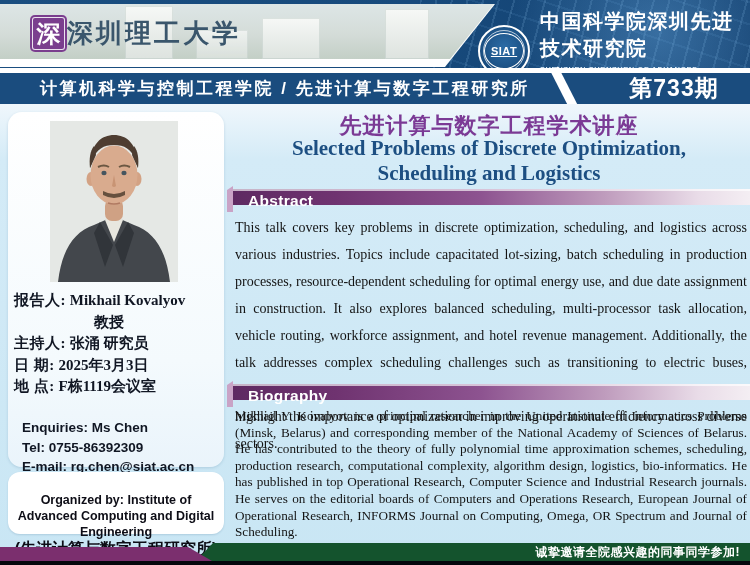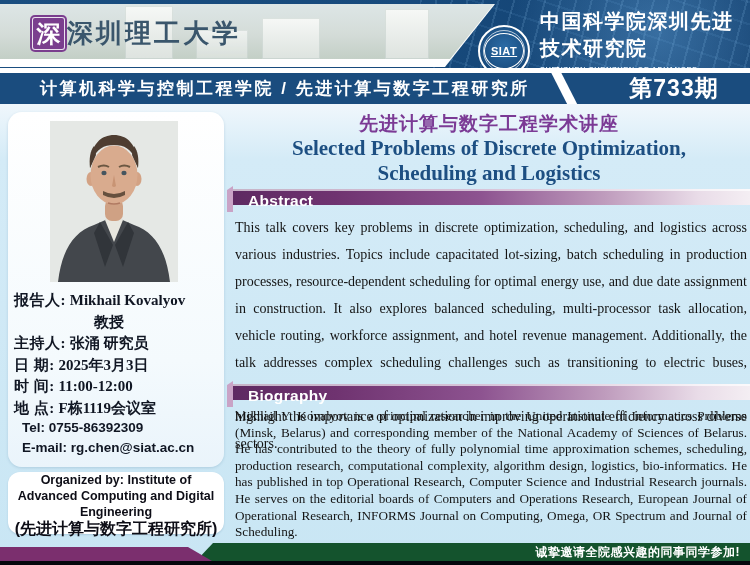--- a/index.html
+++ b/index.html
@@ -67,27 +67,27 @@
   .photo { position:absolute; left:50px; top:121px; width:128px; height:161px; }
   .photo svg { display:block; width:100%; height:100%; }
   .info { position:absolute; left:14px; top:290px; width:206px; color:#101623;font-family:Liberation Serif, serif; }
   .info-row { font-size:15px; font-weight:bold; line-height:21.5px; white-space:nowrap; }
   .info-row .lbl { letter-spacing:.5px; }
   .indent { padding-left:80px; }
   .contact { position:absolute; left:22px; top:418px; width:198px; color:#101623; }
   .contact div { font-size:13.5px; font-weight:bold; line-height:19.5px; white-space:nowrap; }
   .organizer { position:absolute; left:8px; top:472px; width:216px; height:62px; background:#fff;
                border-radius:12px; box-shadow:0 1px 2px rgba(40,90,130,.18);
-               text-align:center; padding:0 6px 0; color:#0d0d16; }
+               text-align:center; padding:20px 6px 0; color:#0d0d16; }
   .organizer .l1 { font-size:12.5px; font-weight:bold; line-height:16px; }
   .organizer .l2 { font-size:16px; font-weight:bold; line-height:17px; }
 
   
   .series-title { position:absolute; left:232px; top:111px; width:514px; text-align:center;
-                  color:#7b3a95; font-size:19px; font-weight:bold; letter-spacing:1px; }
+                  color:#7b3a95; font-size:22px; font-weight:bold; letter-spacing:1px; }
   .talk-title { position:absolute; left:232px; width:514px; text-align:center; color:#1d4f82;
                 font-family:"Liberation Serif", serif; font-size:21px; font-weight:bold; }
   .t1 { top:136px; } .t2 { top:161px; }
   .sec-bar { position:absolute; left:232px; width:518px; height:16px;
              background:linear-gradient(90deg,#5e2a62 0%,#6f3370 20%,#8d5390 48%,#bf9cbd 72%,#e9dce8 90%,#f4eef3 100%);
              box-shadow:inset 0 2px 0 rgba(255,255,255,.65); }
   .sec-bar::before { content:""; position:absolute; left:-5px; top:-3px; width:6px; height:26px;
                      background:#c9a3c6; clip-path:polygon(0 4px,100% 0,100% 100%,0 100%); }
   .sec-bar span { display:block; padding-left:16px; line-height:23px; color:#fff;
                   font-size:15.5px; font-weight:bold; letter-spacing:.3px; }
@@ -183,30 +183,27 @@
     </div>
     <div class="info-row">
       <span class="lbl">主持人:</span>
       <span>张涌 研究员</span>
     </div>
     <div class="info-row">
       <span class="lbl">日 期:</span>
       <span>2025年3月3日</span>
     </div>
     <div class="info-row">
-      <span class="lbl">时 间:</span>
-      <span>11:00-12:00</span>
-    </div>
-    <div class="info-row">
       <span class="lbl">地 点:</span>
       <span>F栋1119会议室</span>
     </div>
   </div>
 
   <div class="contact">
+    <div>Enquiries: Ms Chen</div>
     <div>Tel: 0755-86392309</div>
     <div>E-mail: rg.chen@siat.ac.cn</div>
   </div>
 
   <div class="organizer">
     <div class="l1">Organized by: Institute of Advanced Computing and Digital Engineering</div>
     <div class="l2">(先进计算与数字工程研究所)</div>
   </div>
 
   <div class="series-title">先进计算与数字工程学术讲座</div>

